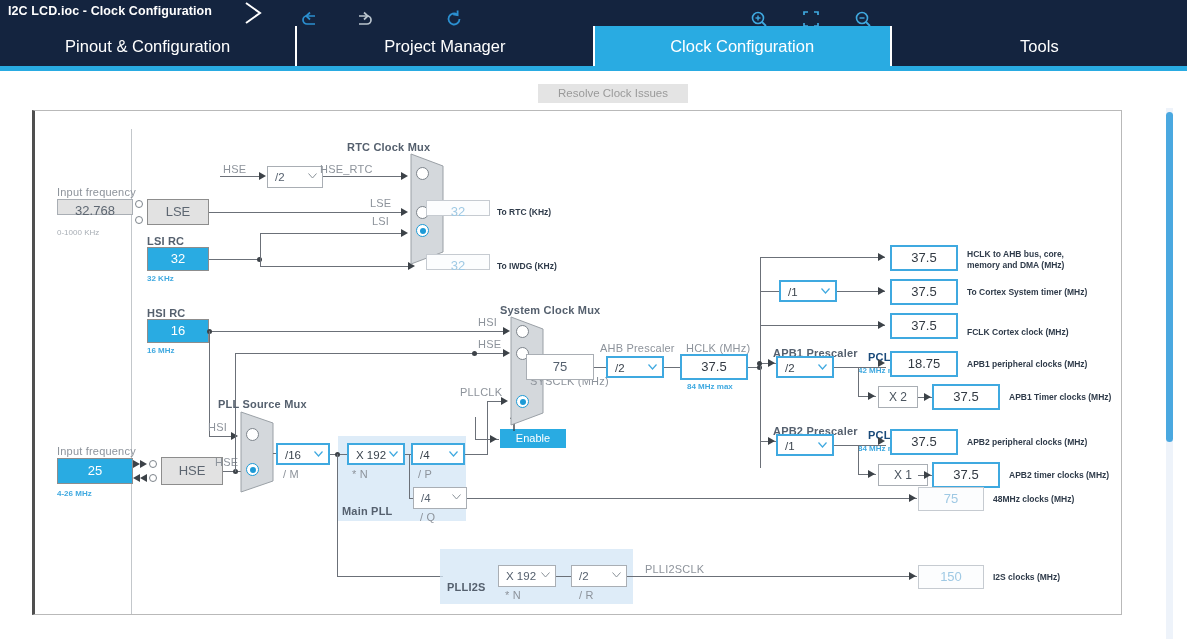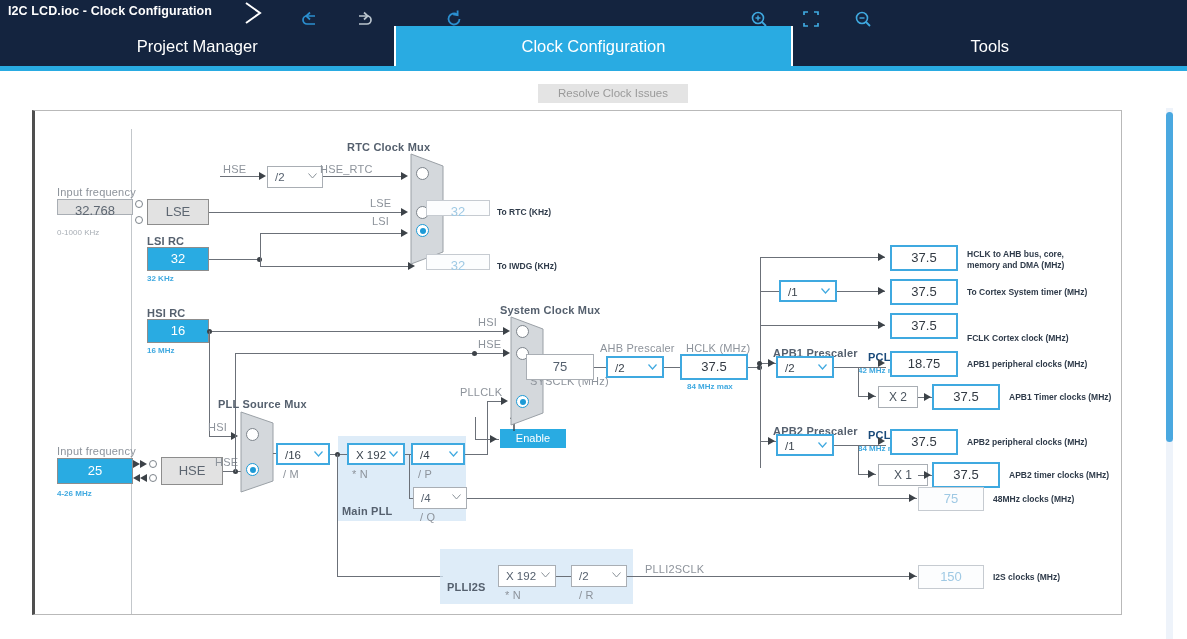--- a/index.html
+++ b/index.html
@@ -156,20 +156,21 @@
 <body>
 
 <div id="titlebar">
   <div class="crumb">I2C LCD.ioc - Clock Configuration</div>
   <svg class="chev" viewBox="0 0 30 26">
     <path d="M6 3 L20 13 L6 23" fill="none" stroke="#ffffff" stroke-width="2"></path>
   </svg>
 </div>
 
 <div id="tabs">
+  <div class="tab">Pinout &amp; Configuration</div>
   <div class="tab">Project Manager</div>
   <div class="tab active">Clock Configuration</div>
   <div class="tab">Tools</div>
 </div>
 <div id="tabs-underline"></div>
 
 <div id="toolbar"></div>
 
 <svg class="tb-icon" style="left:300px;" viewBox="0 0 22 22">
   <path d="M15 16 H7 a4 4 0 0 1 0-8 h8" fill="none" stroke="#2b8fd0" stroke-width="1.7"></path>
@@ -481,21 +482,21 @@
   <div class="vbox" style="left:855px; top:134px; width:68px; height:26px; line-height:22px;">37.5</div>
   <div class="out-lbl" style="left:932px; top:138px;">
     <span>HCLK to AHB bus, core,</span><br>
     <span>memory and DMA (MHz)</span>
   </div>
 
   <div class="vbox" style="left:855px; top:168px; width:68px; height:26px; line-height:22px;">37.5</div>
   <div class="out-lbl" style="left:932px; top:176px;">To Cortex System timer (MHz)</div>
 
   <div class="vbox" style="left:855px; top:202px; width:68px; height:26px; line-height:22px;">37.5</div>
-  <div class="out-lbl" style="left:932px; top:222px;text-align:right;">FCLK Cortex clock (MHz)</div>
+  <div class="out-lbl" style="left:932px; top:216px;text-align:right;">FCLK Cortex clock (MHz)</div>
 
   <div class="vbox" style="left:855px; top:240px; width:68px; height:26px; line-height:22px;">18.75</div>
   <div class="out-lbl" style="left:932px; top:248px;">APB1 peripheral clocks (MHz)</div>
 
   <div class="vbox" style="left:897px; top:273px; width:68px; height:26px; line-height:22px;">37.5</div>
   <div class="out-lbl" style="left:974px; top:281px;">APB1 Timer clocks (MHz)</div>
 
   <div class="vbox" style="left:855px; top:318px; width:68px; height:26px; line-height:22px;">37.5</div>
   <div class="out-lbl" style="left:932px; top:326px;">APB2 peripheral clocks (MHz)</div>
 

